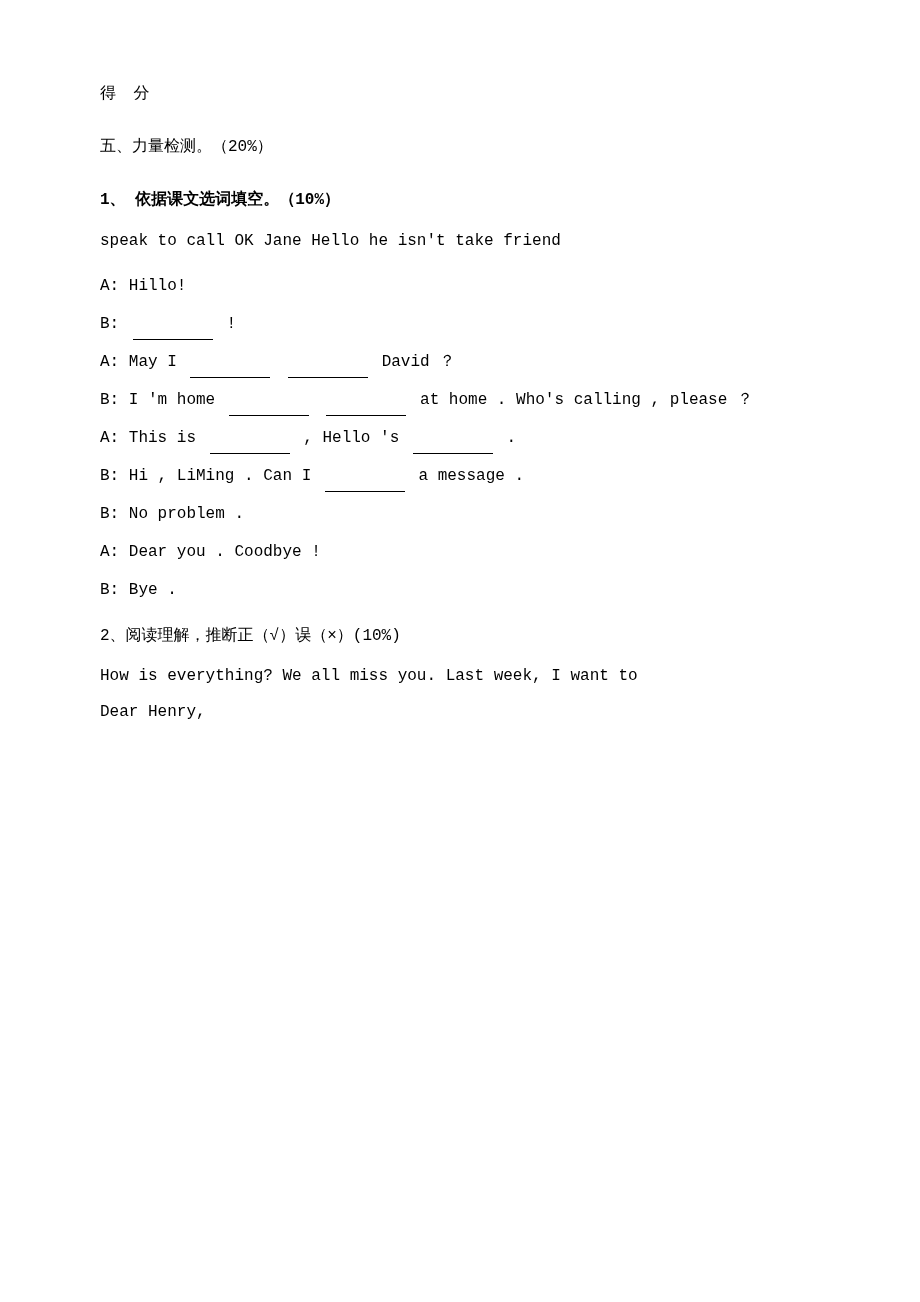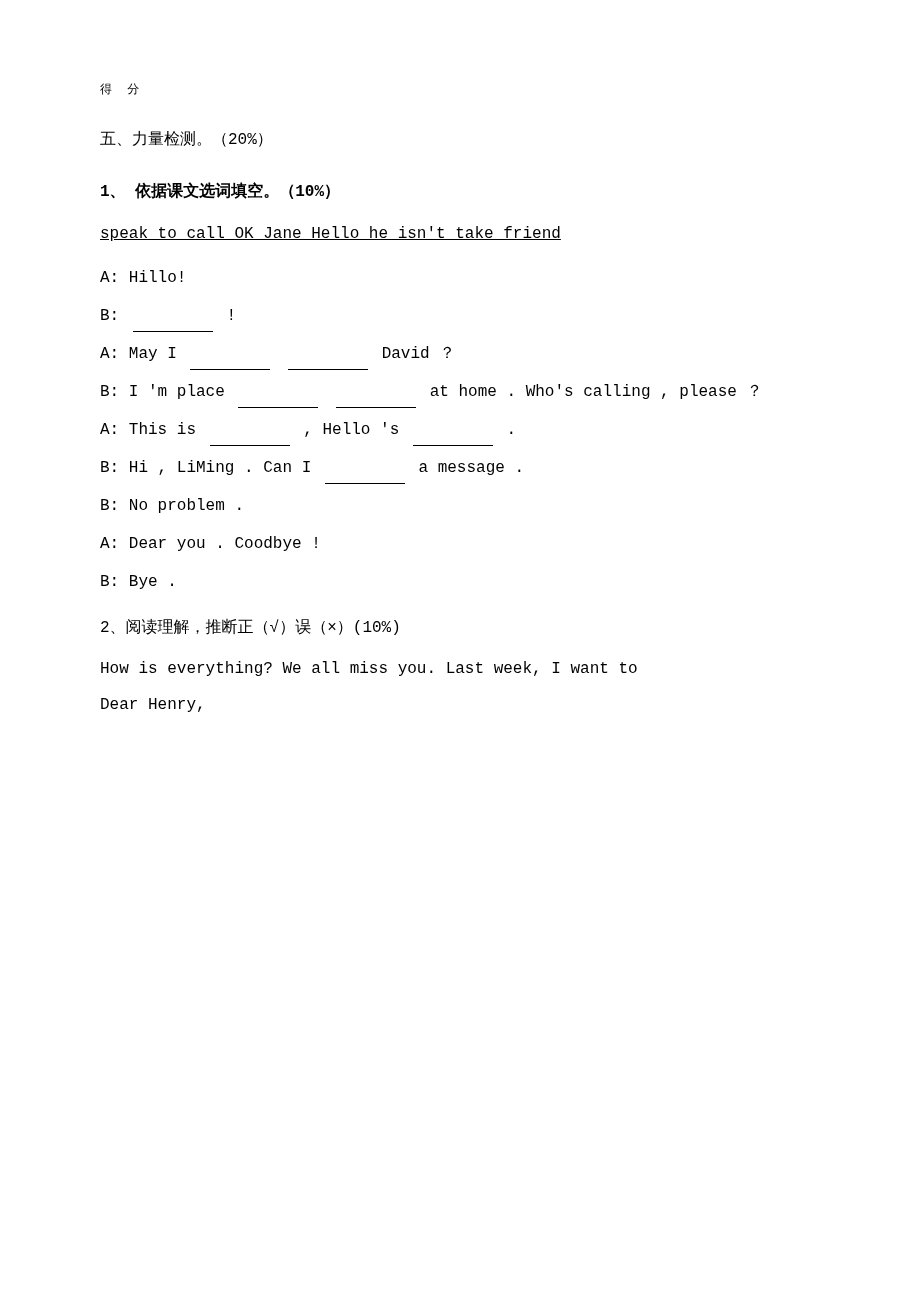--- a/index.html
+++ b/index.html
@@ -34,41 +34,40 @@
 
     .title-line {
       margin-bottom: 10px;
       font-size: 16px;
       font-weight: bold;
     }
 
     .word-bank {
       line-height: 2.2;
       margin-bottom: 10px;
-      text-decoration: underline;
     }
 
     .dialog-line {
       margin-bottom: 6px;
       line-height: 2;
     }
 
     .section-title {
       margin-bottom: 10px;
       font-size: 16px;
     }
 
     .reading-line {
       line-height: 2;
       margin-bottom: 4px;
     }
 
     .score-line {
       margin-bottom: 20px;
-      font-size: 12px;
+      font-size: 16px;
       letter-spacing: 4px;
     }
   </style>
 </head>
 <body>
 
 <div>
   <div class="score-line">得  分</div>
 </div>
 
@@ -93,21 +92,21 @@
     </div>
 
     <div class="dialog-line">
       <span>A: May I </span>
       <span class="blank"></span>
       <span class="blank"></span>
       <span> David ？</span>
     </div>
 
     <div class="dialog-line">
-      <span>B: I 'm place </span>
+      <span>B: I 'm home </span>
       <span class="blank"></span>
       <span class="blank"></span>
       <span> at home . Who's calling , please ？</span>
     </div>
 
     <div class="dialog-line">
       <span>A: This is </span>
       <span class="blank"></span>
       <span> , Hello 's </span>
       <span class="blank"></span>

